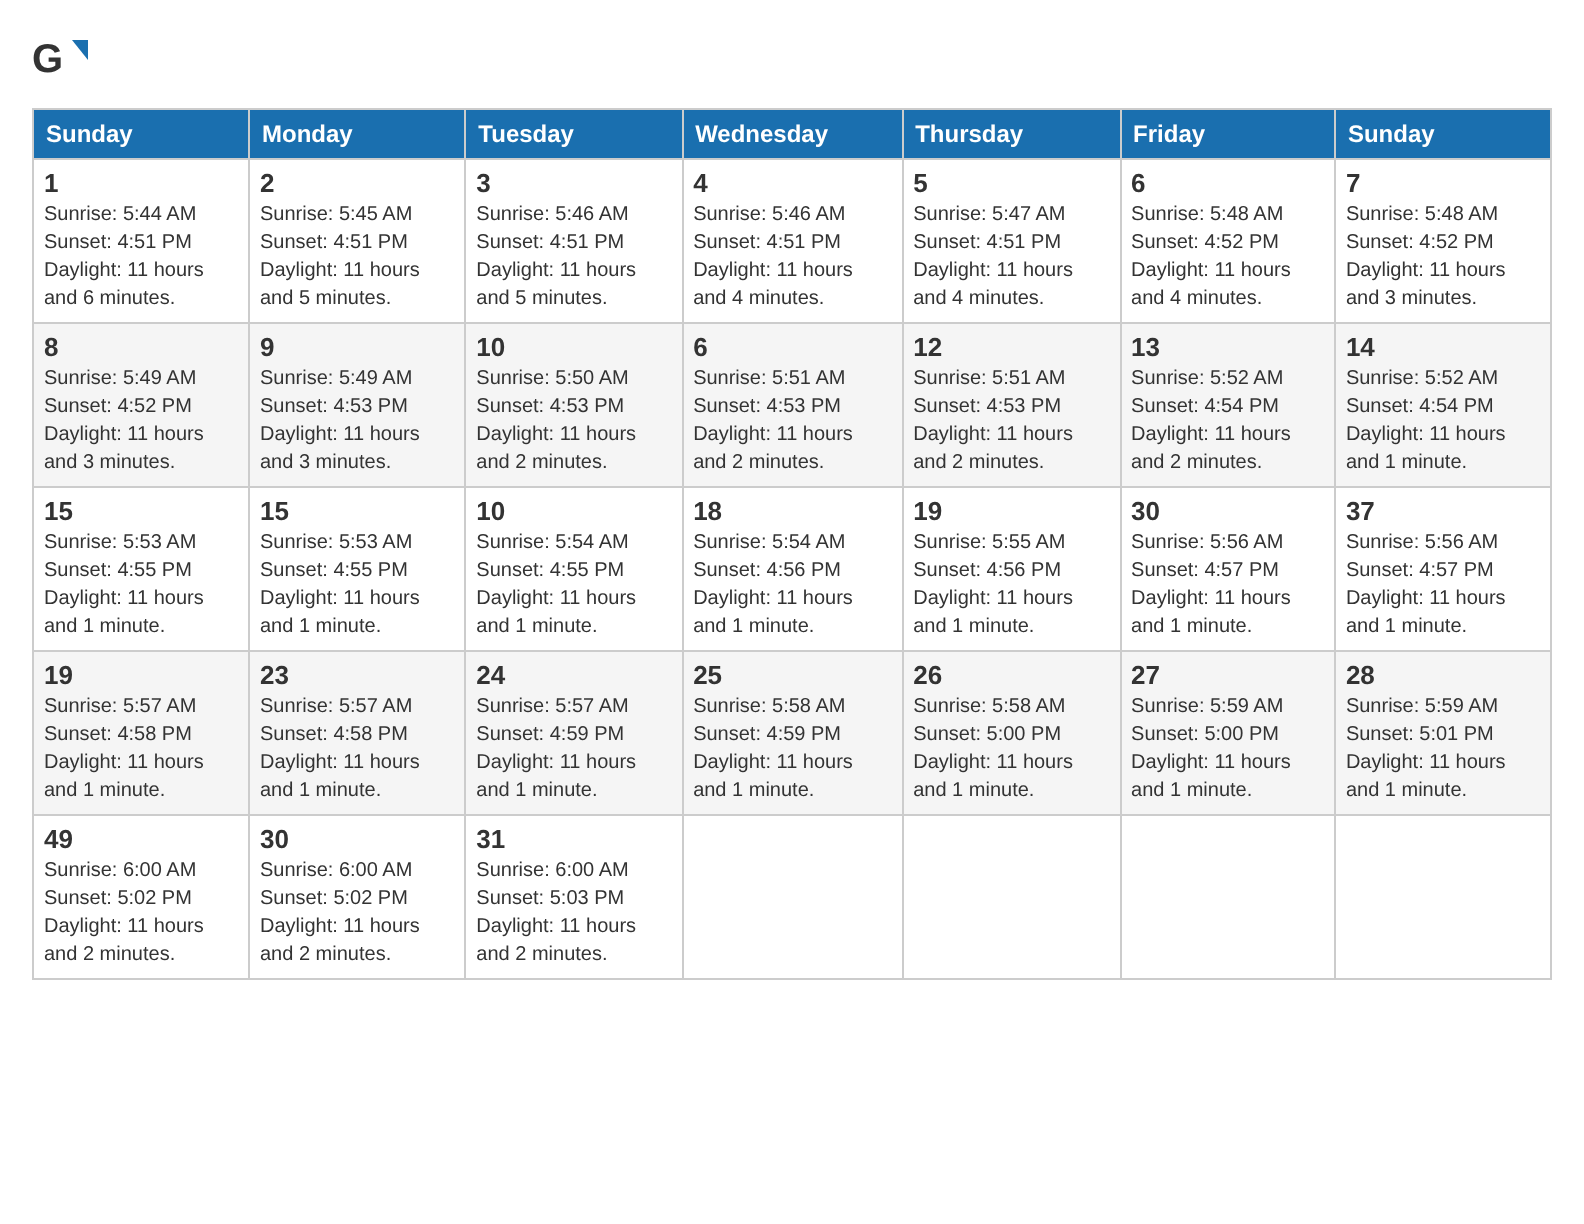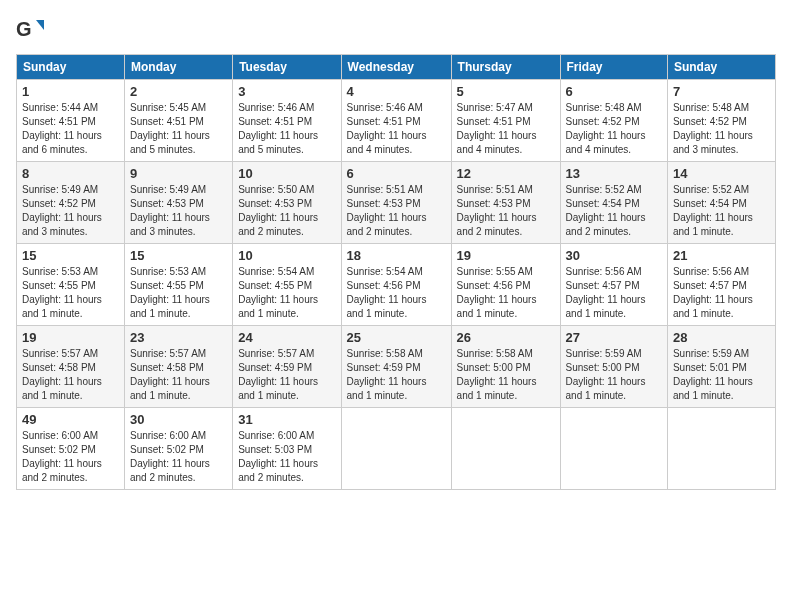--- a/index.html
+++ b/index.html
@@ -278,21 +278,21 @@
       </td>
         <td>
         <div class="day-num">30</div>
         <div class="day-info">
           Sunrise: 5:56 AM<br>
           Sunset: 4:57 PM<br>
           Daylight: 11 hours and 1 minute.
         </div>
       </td>
         <td>
-        <div class="day-num">21</div>
+        <div class="day-num">37</div>
         <div class="day-info">
           Sunrise: 5:56 AM<br>
           Sunset: 4:57 PM<br>
           Daylight: 11 hours and 1 minute.
         </div>
       </td>
       </tr>
       <tr>
         <td>
         <div class="day-num">19</div>

